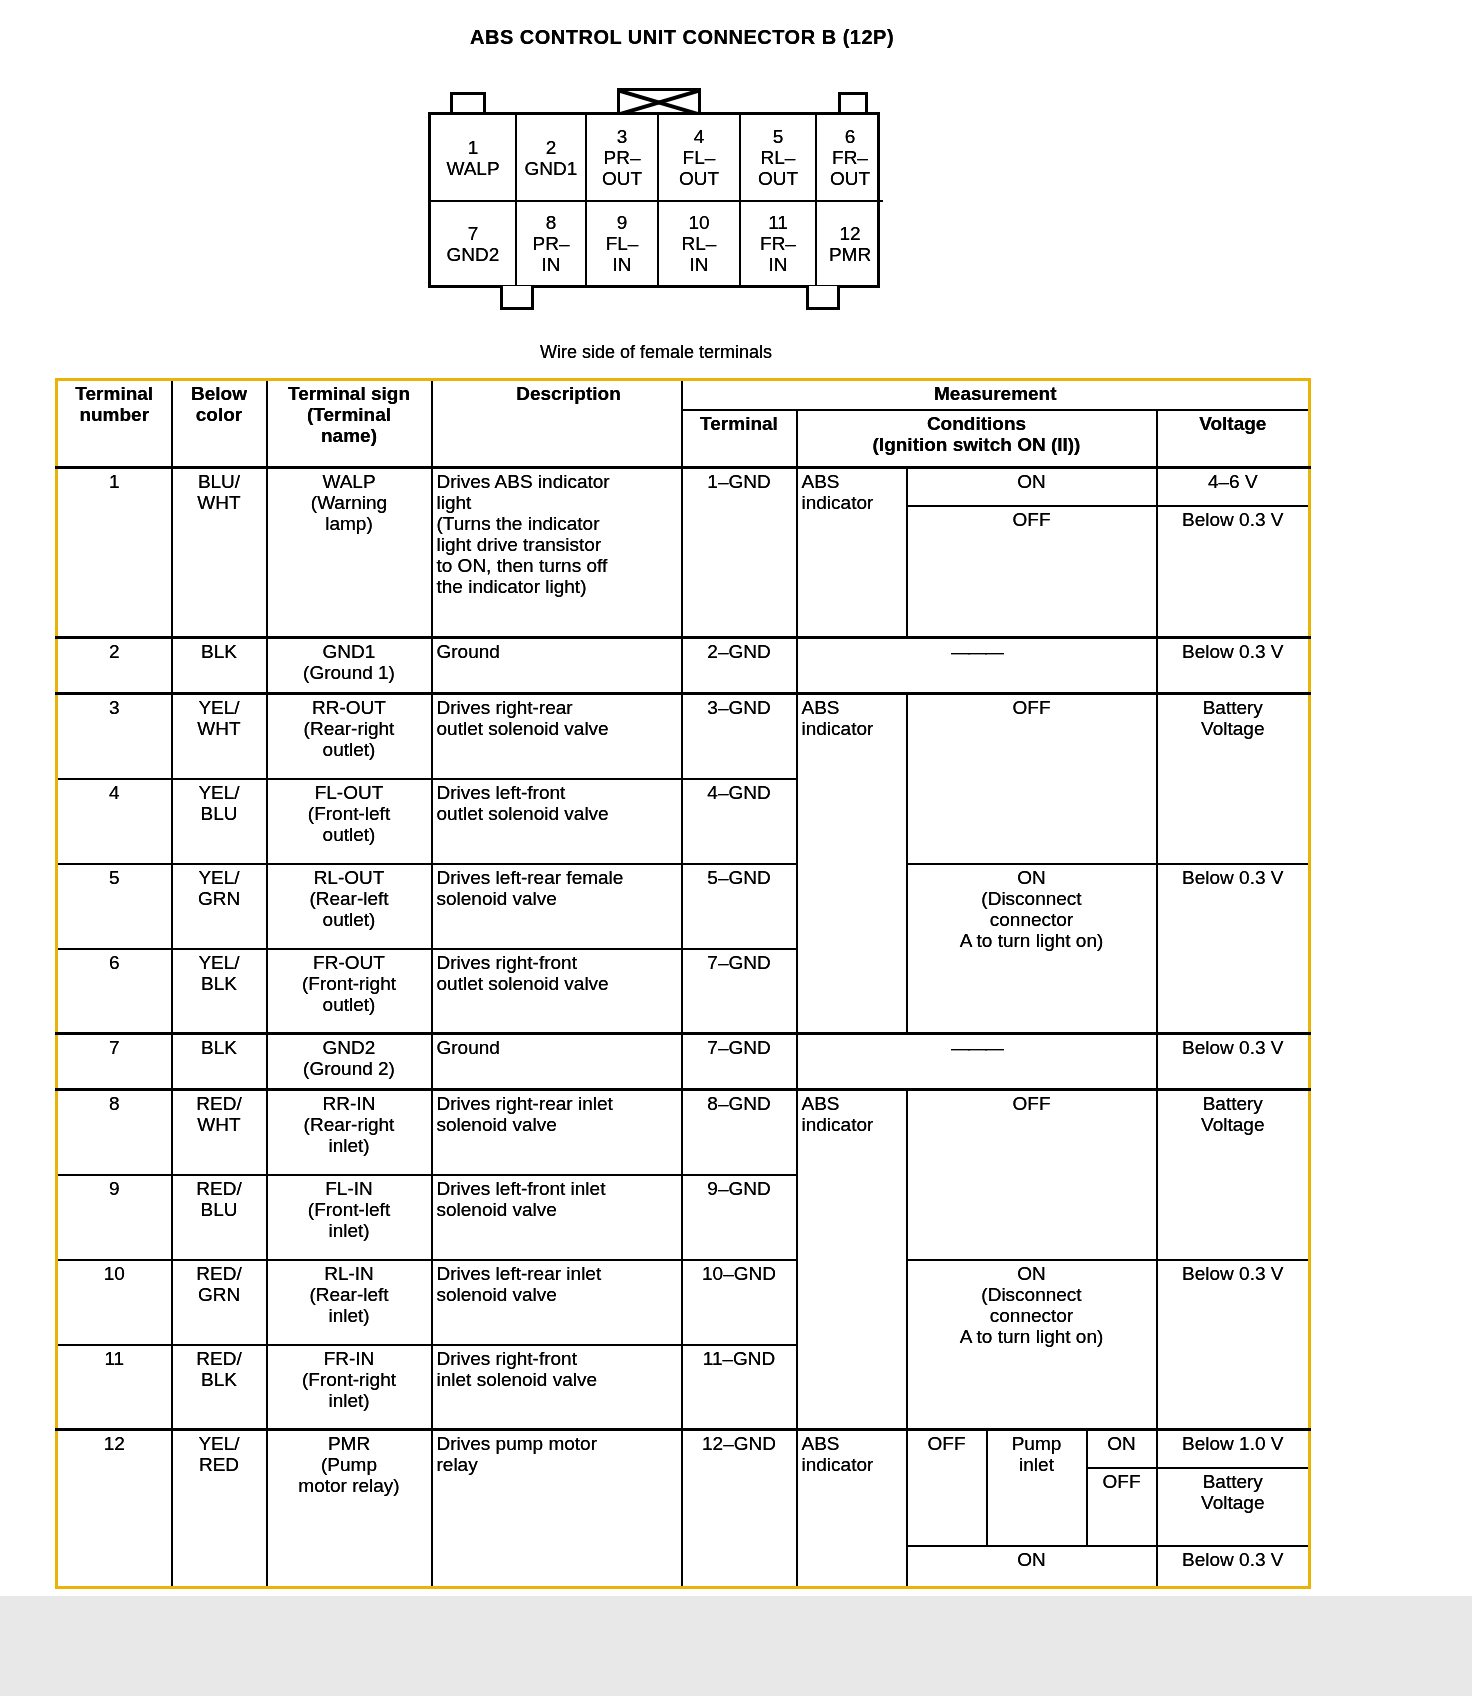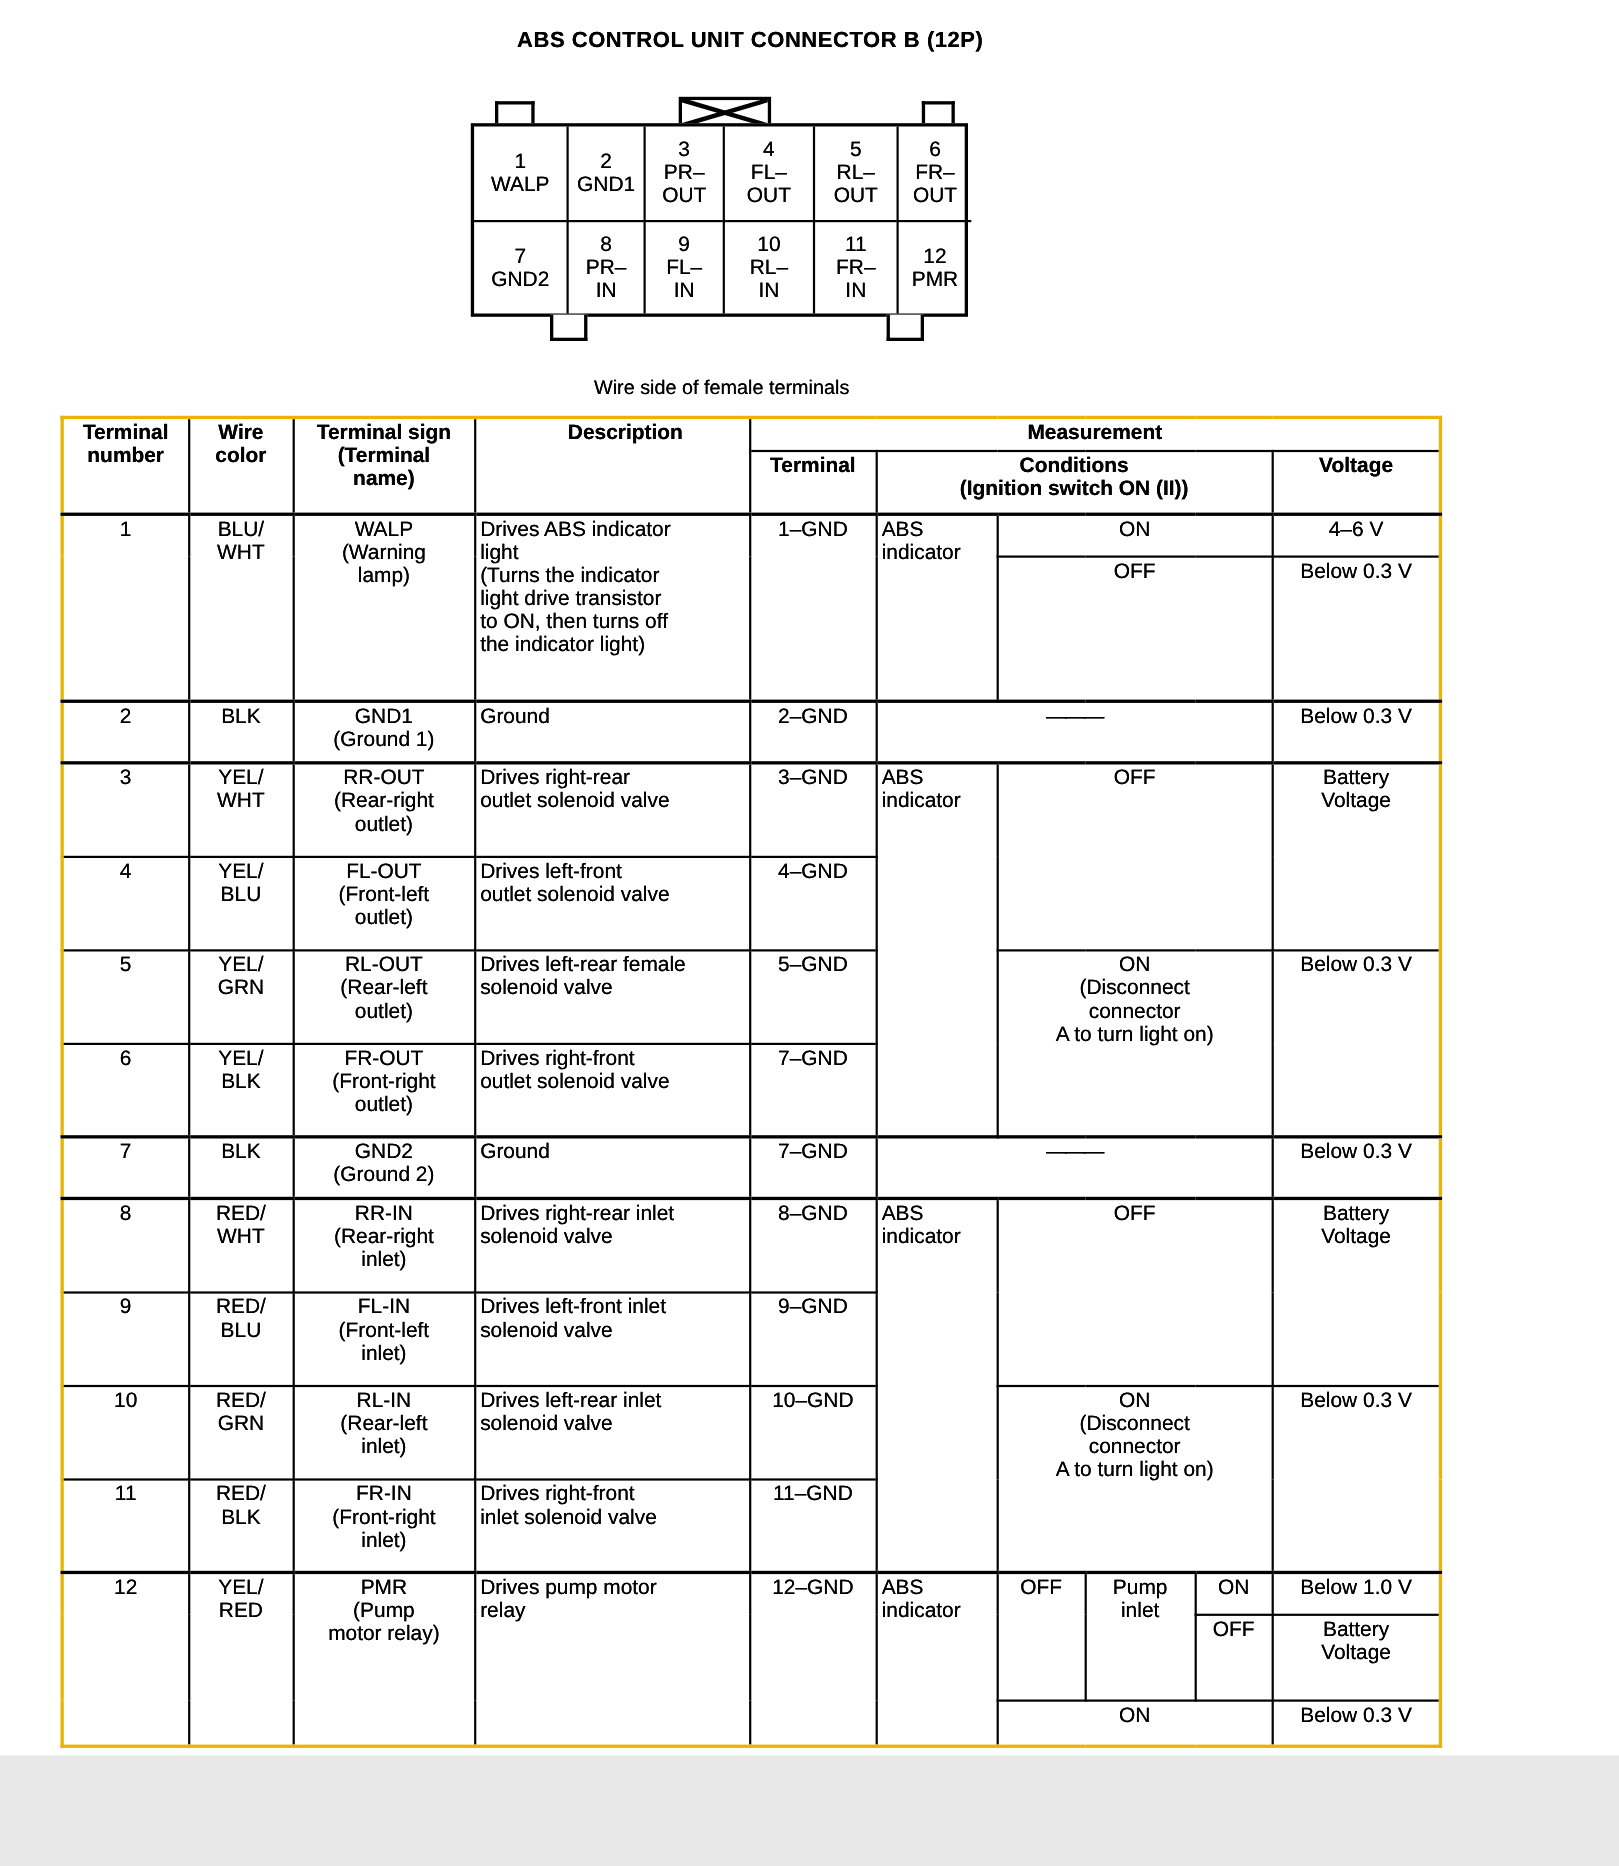--- a/index.html
+++ b/index.html
@@ -117,21 +117,21 @@
         <col style="width:80px">
         <col style="width:100px">
       <col style="width:70px">
         <col style="width:153px">
     </colgroup>
 
     <tbody>
         <tr class="rh30">
       <th rowspan="2" class="pre">Terminal
 number</th>
-      <th rowspan="2" class="pre">Wire
+      <th rowspan="2" class="pre">Below
 color</th>
       <th rowspan="2" class="pre">Terminal sign
 (Terminal
 name)</th>
       <th rowspan="2" class="pre" style="vertical-align:top;padding-left:28px;">Description</th>
       <th colspan="6">Measurement</th>
     </tr>
     <tr class="rh58">
       <th>Terminal</th>
       <th colspan="4" class="pre">Conditions

